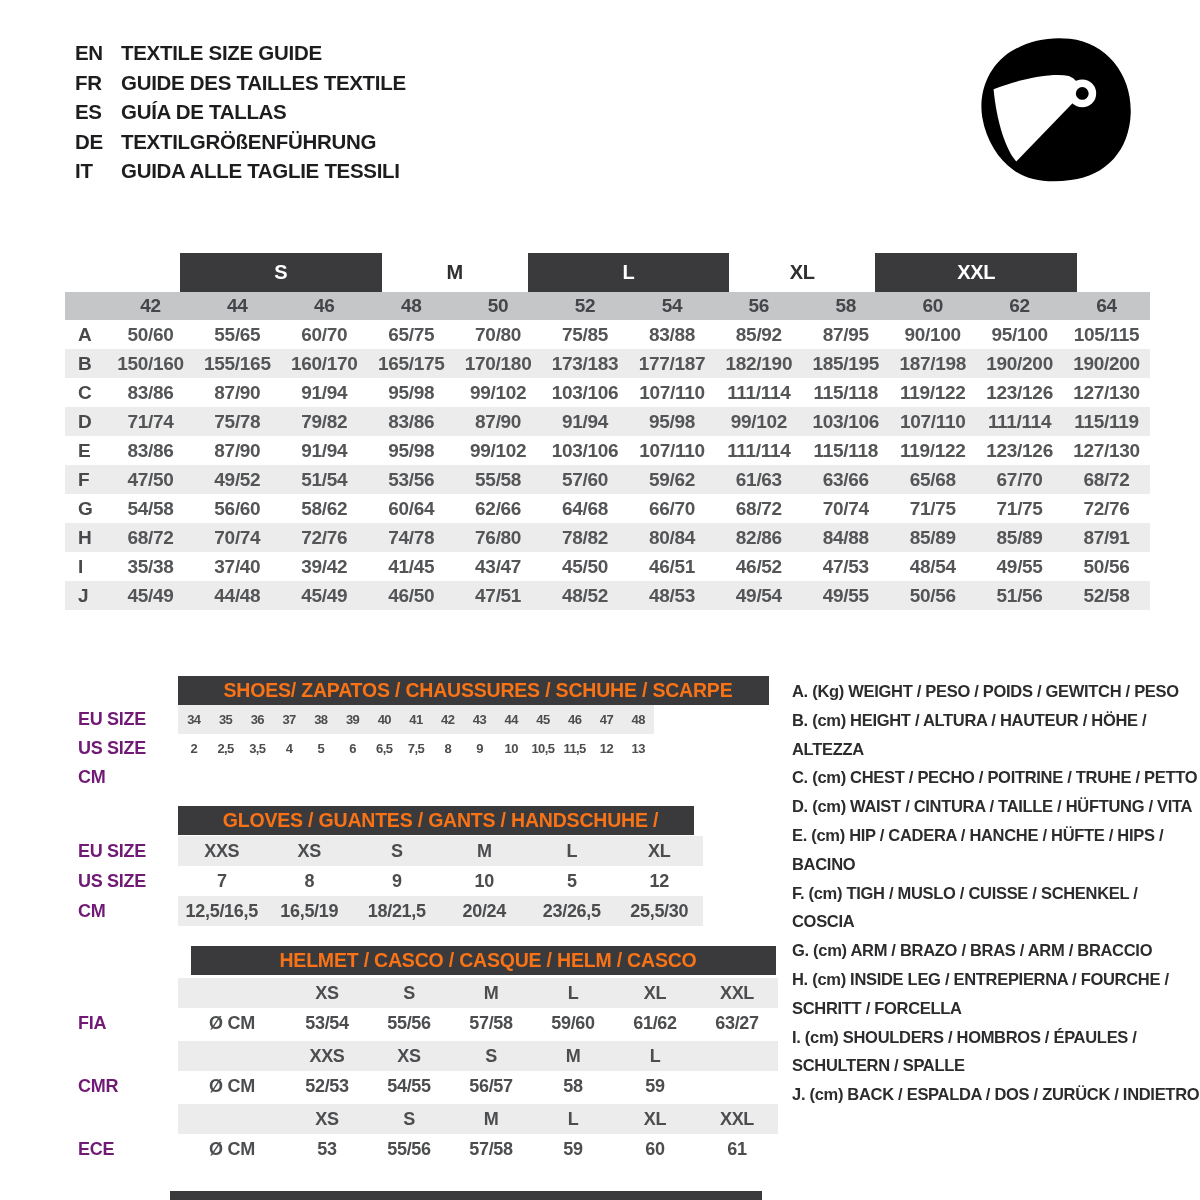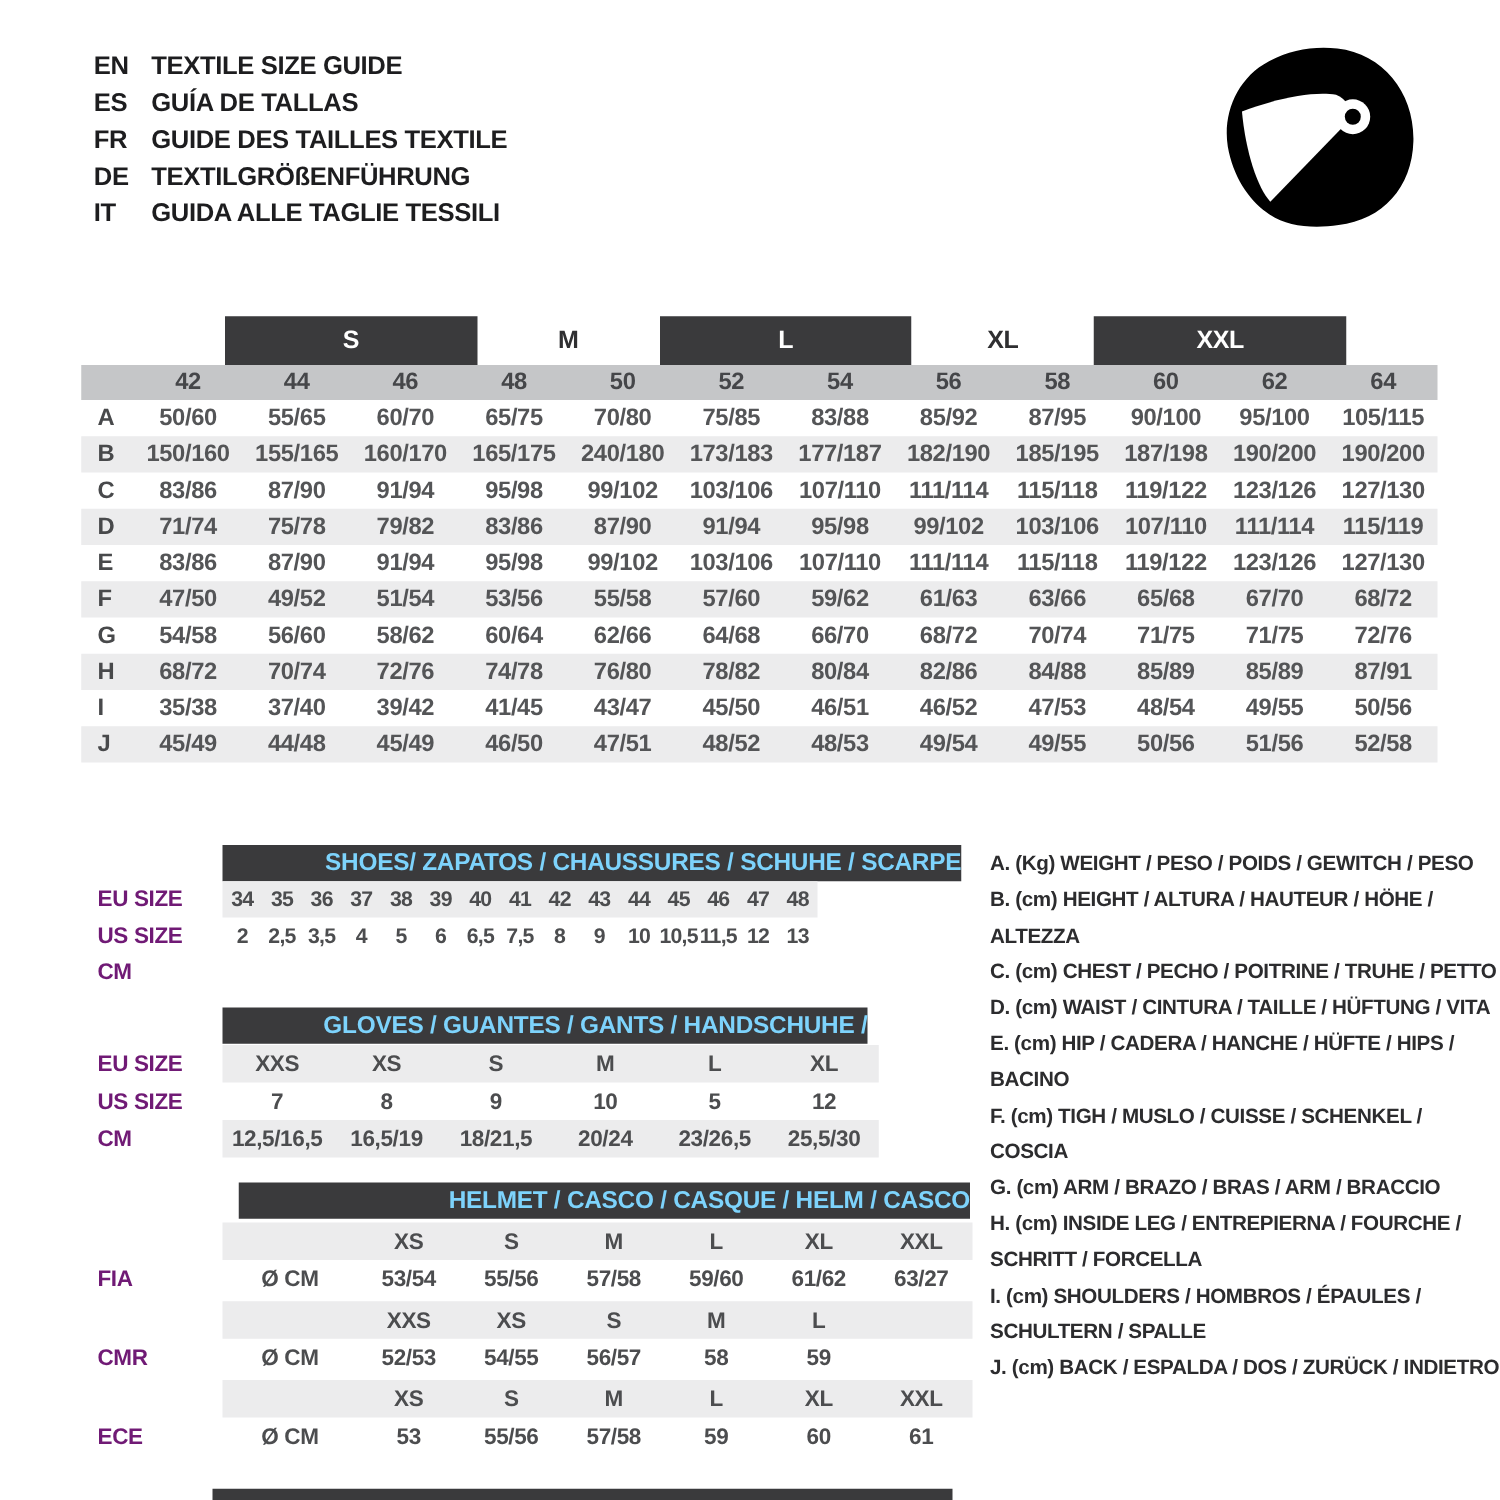--- a/index.html
+++ b/index.html
@@ -33,50 +33,50 @@
   
   .btable { position:absolute; left:78px; }
   .shoes-table  { top:676px; }
   .gloves-table { top:806px; }
   .helmet-table { top:946px; }
   .trow { display:flex; align-items:stretch; height:29px; }
   .gloves-table .trow { height:30px; }
   .helmet-table .trow { height:30px; }
   .helmet-table .trow.hdr { height:29px;gap:13px; }
   .tlabel { width:100px; display:flex; align-items:center; font-size:18px; color:#701a75; letter-spacing:-0.3px; }
-  .hbar { height:29px; line-height:29px; background:#3a3a3c; color:#7dd3fc; text-align:right; padding-left:9px; font-size:19.5px; letter-spacing:-0.2px; }
+  .hbar { height:29px; line-height:29px; background:#3a3a3c; color:#f97316; text-align:center; padding-left:9px; font-size:19.5px; letter-spacing:-0.2px; }
   .w-shoes { width:591px; } .w-gloves { width:516px; } .w-helmet { width:585px; }
   .cells { display:grid; align-items:center; text-align:center; color:#4c4d4f; }
-  .c15 { grid-template-columns:repeat(15,1fr); width:476px; font-size:17px; letter-spacing:-0.6px; }
+  .c15 { grid-template-columns:repeat(15,1fr); width:476px; font-size:13px; letter-spacing:-0.6px; }
   .c6  { grid-template-columns:repeat(6,1fr);  width:525px; font-size:18px; letter-spacing:-0.3px; }
   .ch  { grid-template-columns:108px repeat(6,1fr); width:600px; font-size:18px; letter-spacing:-0.3px; }
   .band { background:#ececed; }
   .helmet-size-row { margin-top:3px; }
 
   
   .legend { position:absolute; left:792px; top:677px; width:410px; font-size:16.5px; line-height:28.8px; color:#2c2c2e; letter-spacing:-0.3px; }
 
   
   .bottom-bar { position:absolute; left:170px; top:1191px; width:592px; height:9px; background:#3a3a3c; }
 </style>
 </head>
 <body>
 
 <div class="lang-block">
     <div class="lang-row">
       <div class="lang-code">EN</div>
       <div class="lang-title">TEXTILE SIZE GUIDE</div>
     </div>
     <div class="lang-row">
+      <div class="lang-code">FR</div>
+      <div class="lang-title">GUIDE DES TAILLES TEXTILE</div>
+    </div>
+    <div class="lang-row">
       <div class="lang-code">ES</div>
       <div class="lang-title">GUÍA DE TALLAS</div>
-    </div>
-    <div class="lang-row">
-      <div class="lang-code">FR</div>
-      <div class="lang-title">GUIDE DES TAILLES TEXTILE</div>
     </div>
     <div class="lang-row">
       <div class="lang-code">DE</div>
       <div class="lang-title">TEXTILGRÖßENFÜHRUNG</div>
     </div>
     <div class="lang-row">
       <div class="lang-code">IT</div>
       <div class="lang-title">GUIDA ALLE TAGLIE TESSILI</div>
     </div>
   </div>
@@ -128,21 +128,21 @@
       <div>90/100</div>
       <div>95/100</div>
       <div>105/115</div>
     </div>
     <div class="grid13 data-row band">
       <div class="row-label">B</div>
       <div>150/160</div>
       <div>155/165</div>
       <div>160/170</div>
       <div>165/175</div>
-      <div>240/180</div>
+      <div>170/180</div>
       <div>173/183</div>
       <div>177/187</div>
       <div>182/190</div>
       <div>185/195</div>
       <div>187/198</div>
       <div>190/200</div>
       <div>190/200</div>
     </div>
     <div class="grid13 data-row">
       <div class="row-label">C</div>

